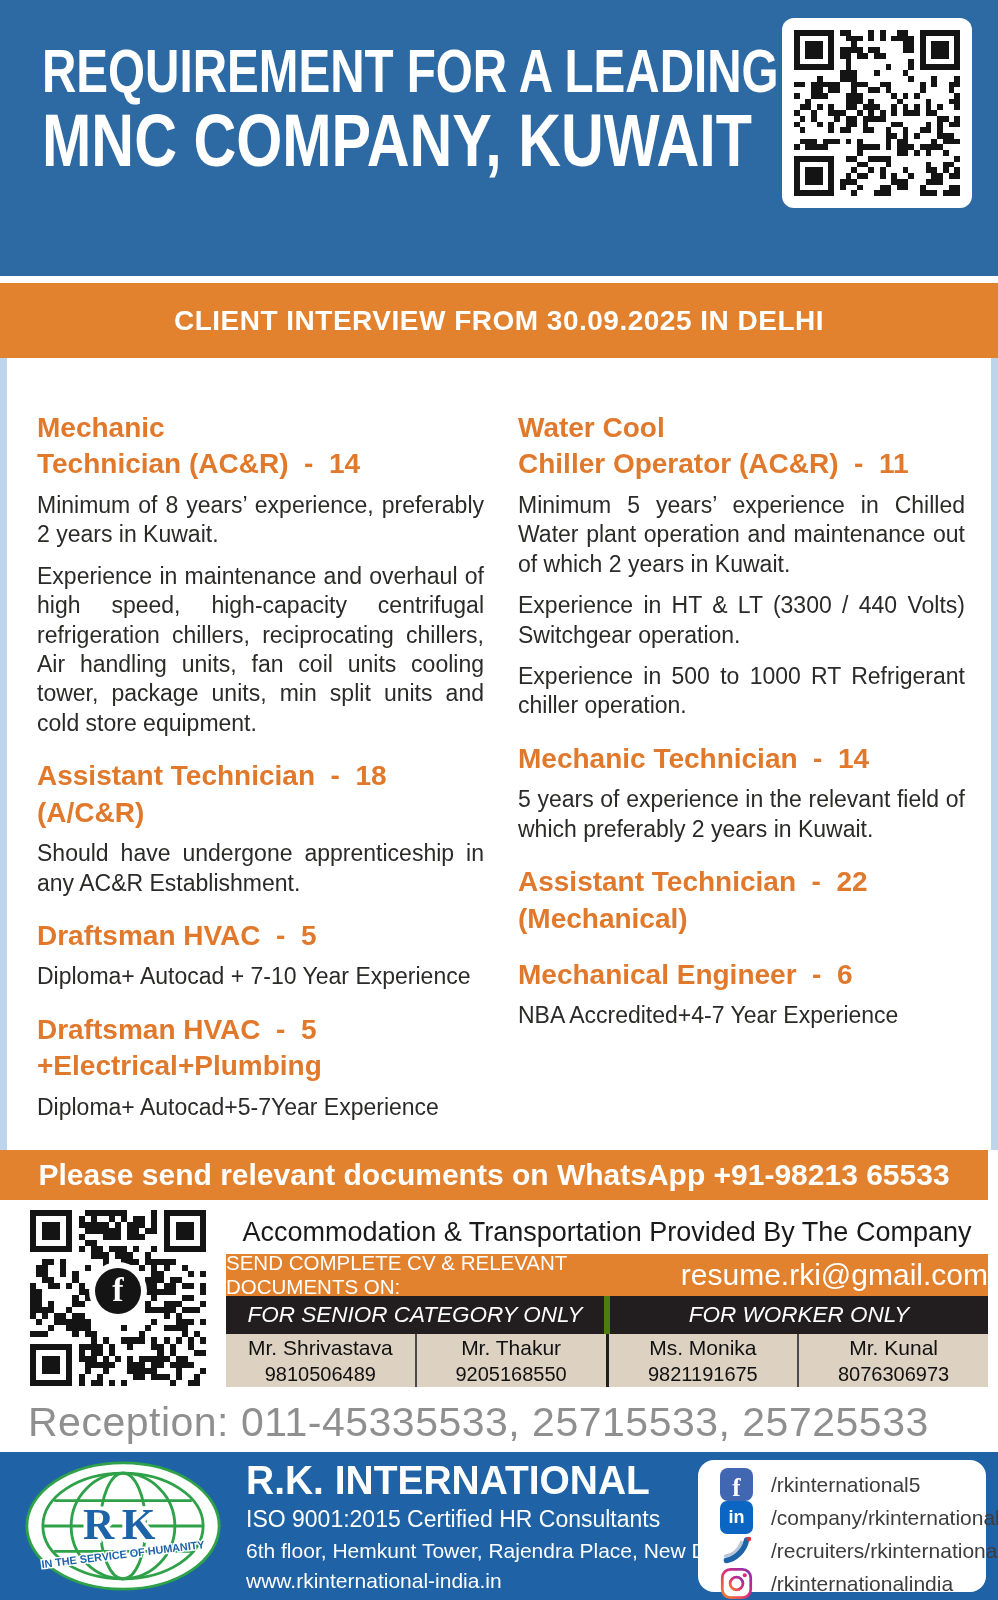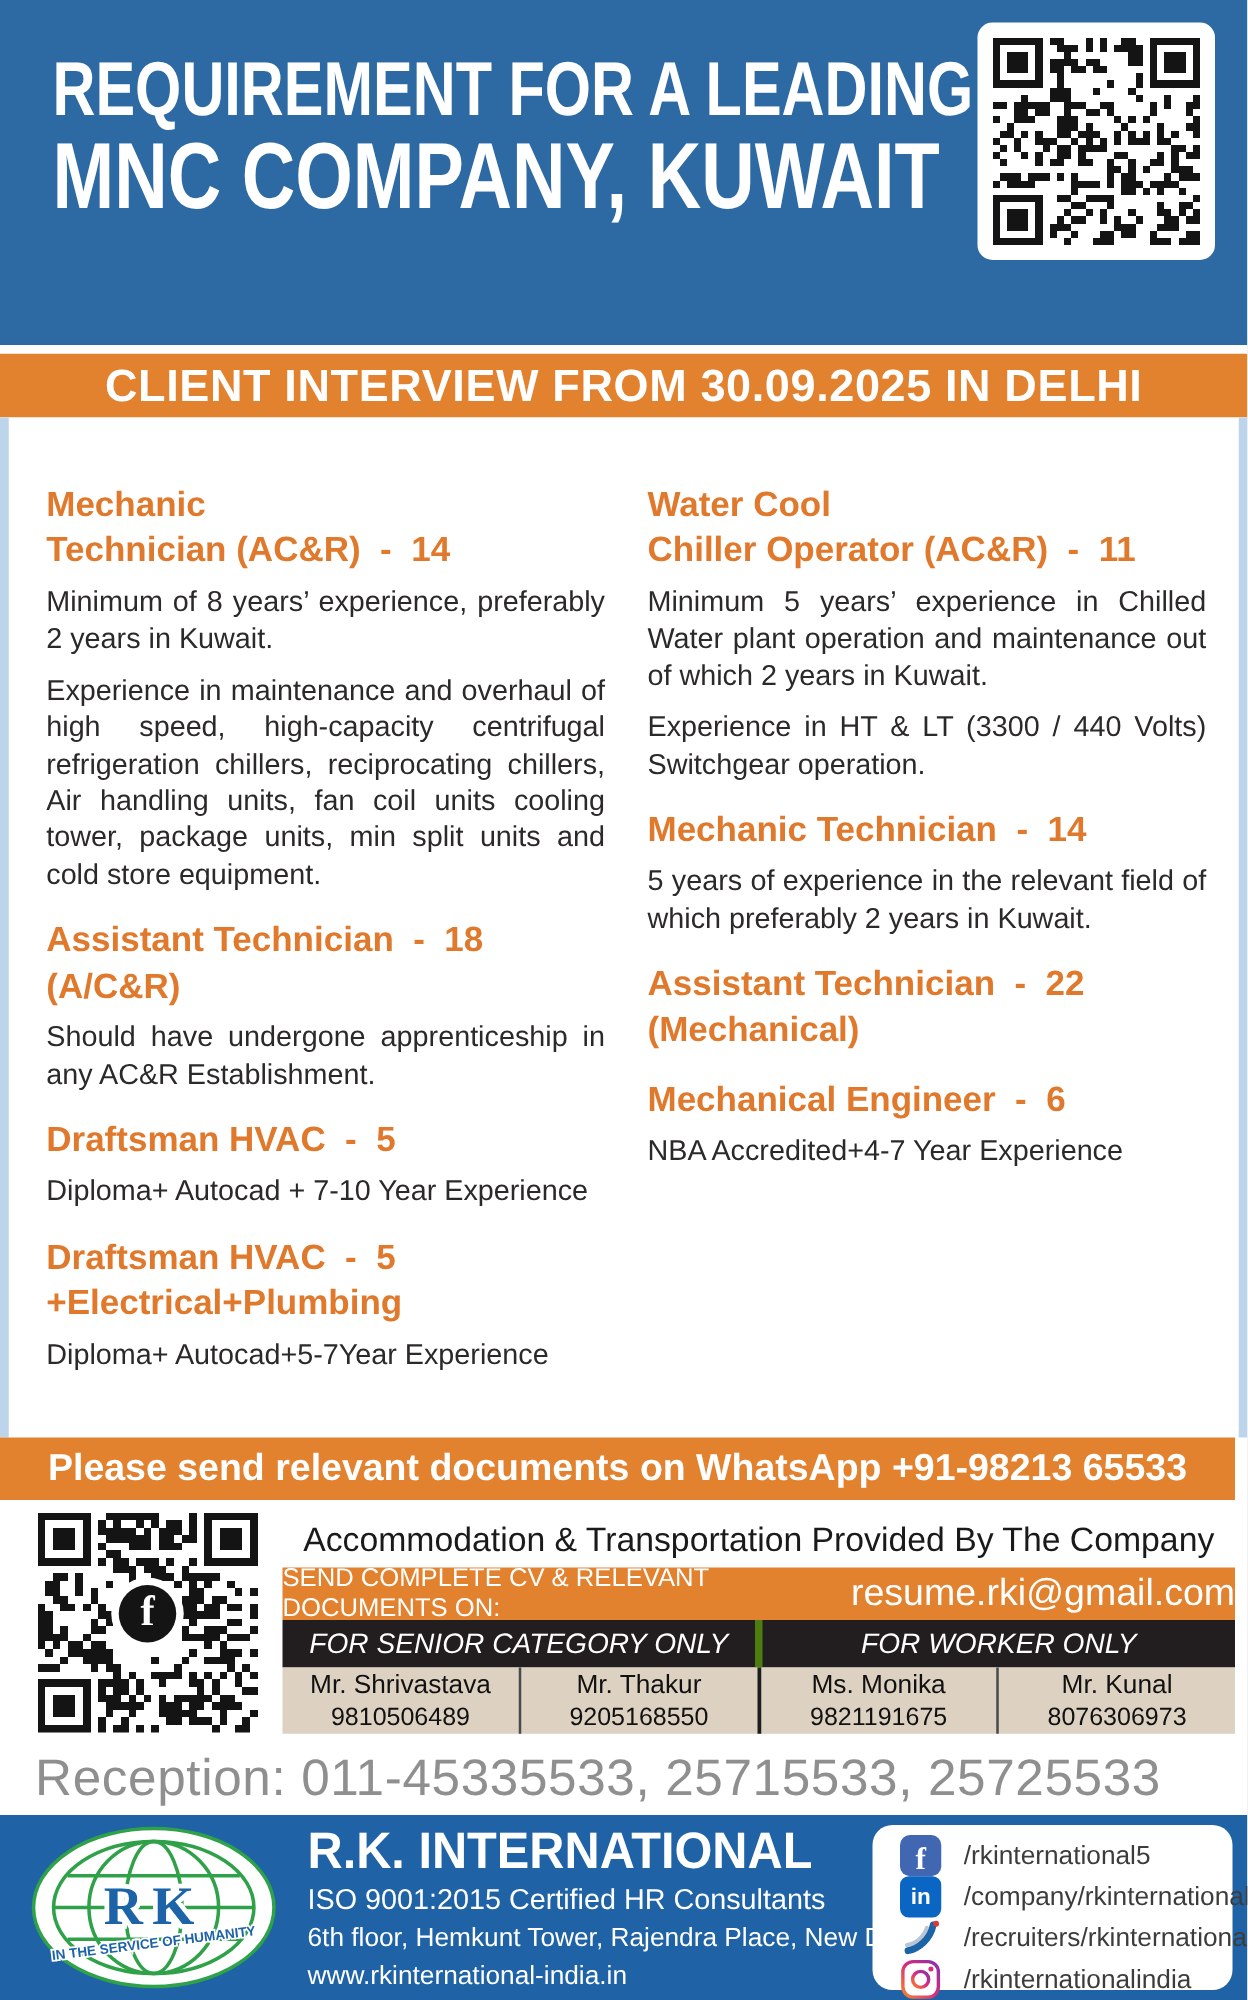--- a/index.html
+++ b/index.html
@@ -11,21 +11,21 @@
   
   .hdr{flex:none;height:276px;background:#2d6aa3;position:relative;}
   .title{position:absolute;left:42px;top:40px;color:#fff;font-weight:bold;}
   .t1,.t2{display:block;white-space:nowrap;transform-origin:left center;line-height:1.02;}
   .t1{font-size:61px;transform:scaleX(.78);}
   .t2{font-size:75px;transform:scaleX(.79);}
   .qrbox{position:absolute;right:26px;top:18px;width:190px;height:190px;background:#fff;border-radius:12px;padding:12px;box-sizing:border-box;}
   .qrbox svg{width:100%;height:100%;}
   .hdr-gap{flex:none;height:7px;background:#fff;}
   
-  .interview{flex:none;height:51px;background:#e2812e;color:#fff;font-weight:bold;font-size:36px;display:flex;align-items:center;justify-content:center;letter-spacing:.5px;}
+  .interview{flex:none;height:75px;background:#e2812e;color:#fff;font-weight:bold;font-size:28px;display:flex;align-items:center;justify-content:center;letter-spacing:.5px;}
   
   .jobs{flex:1;display:flex;gap:34px;padding:24px 26px 0 30px;border-left:7px solid #bdd5ea;border-right:7px solid #bdd5ea;overflow:hidden;background:#fff;}
   .col{flex:1;min-width:0;margin-top:24px;}
   .job-h{color:#e0792c;font-weight:bold;font-size:28px;line-height:1.3;white-space:pre-line;margin:20px 0 8px;}
   .col .job-h:first-child{margin-top:4px;}
   .job-p{color:#2b2a29;font-size:23px;line-height:1.28;text-align:justify;white-space:pre-line;margin:0 0 12px;}
   
   .whatsapp{flex:none;height:50px;margin-right:10px;background:#e2812e;color:#fff;font-weight:bold;font-size:30px;display:flex;align-items:center;justify-content:center;}
   
   .contact{flex:none;height:192px;display:flex;gap:16px;padding:10px 10px 6px 26px;box-sizing:border-box;}
@@ -368,20 +368,21 @@
       <div class="job-p">Diploma+ Autocad + 7-10 Year Experience</div>
       <div class="job-h">Draftsman HVAC&nbsp;&nbsp;-&nbsp;&nbsp;5
 +Electrical+Plumbing</div>
       <div class="job-p">Diploma+ Autocad+5-7Year Experience</div>
     </div>
     <div class="col">
       <div class="job-h">Water Cool
 Chiller Operator (AC&amp;R)&nbsp;&nbsp;-&nbsp;&nbsp;11</div>
       <div class="job-p">Minimum 5 years’ experience in Chilled Water plant operation and maintenance out of which 2 years in Kuwait.</div>
       <div class="job-p">Experience in HT &amp; LT (3300 / 440 Volts) Switchgear operation.</div>
+      <div class="job-p">Experience in 500 to 1000 RT Refrigerant chiller operation.</div>
       <div class="job-h">Mechanic Technician&nbsp;&nbsp;-&nbsp;&nbsp;14</div>
       <div class="job-p">5 years of experience in the relevant field of which preferably 2 years in Kuwait.</div>
       <div class="job-h">Assistant Technician&nbsp;&nbsp;-&nbsp;&nbsp;22
 (Mechanical)</div>
       <div class="job-h">Mechanical Engineer&nbsp;&nbsp;-&nbsp;&nbsp;6</div>
       <div class="job-p">NBA Accredited+4-7 Year Experience</div>
     </div>
   </div>
 
   <div class="whatsapp">Please send relevant documents on WhatsApp +91-98213 65533</div>

